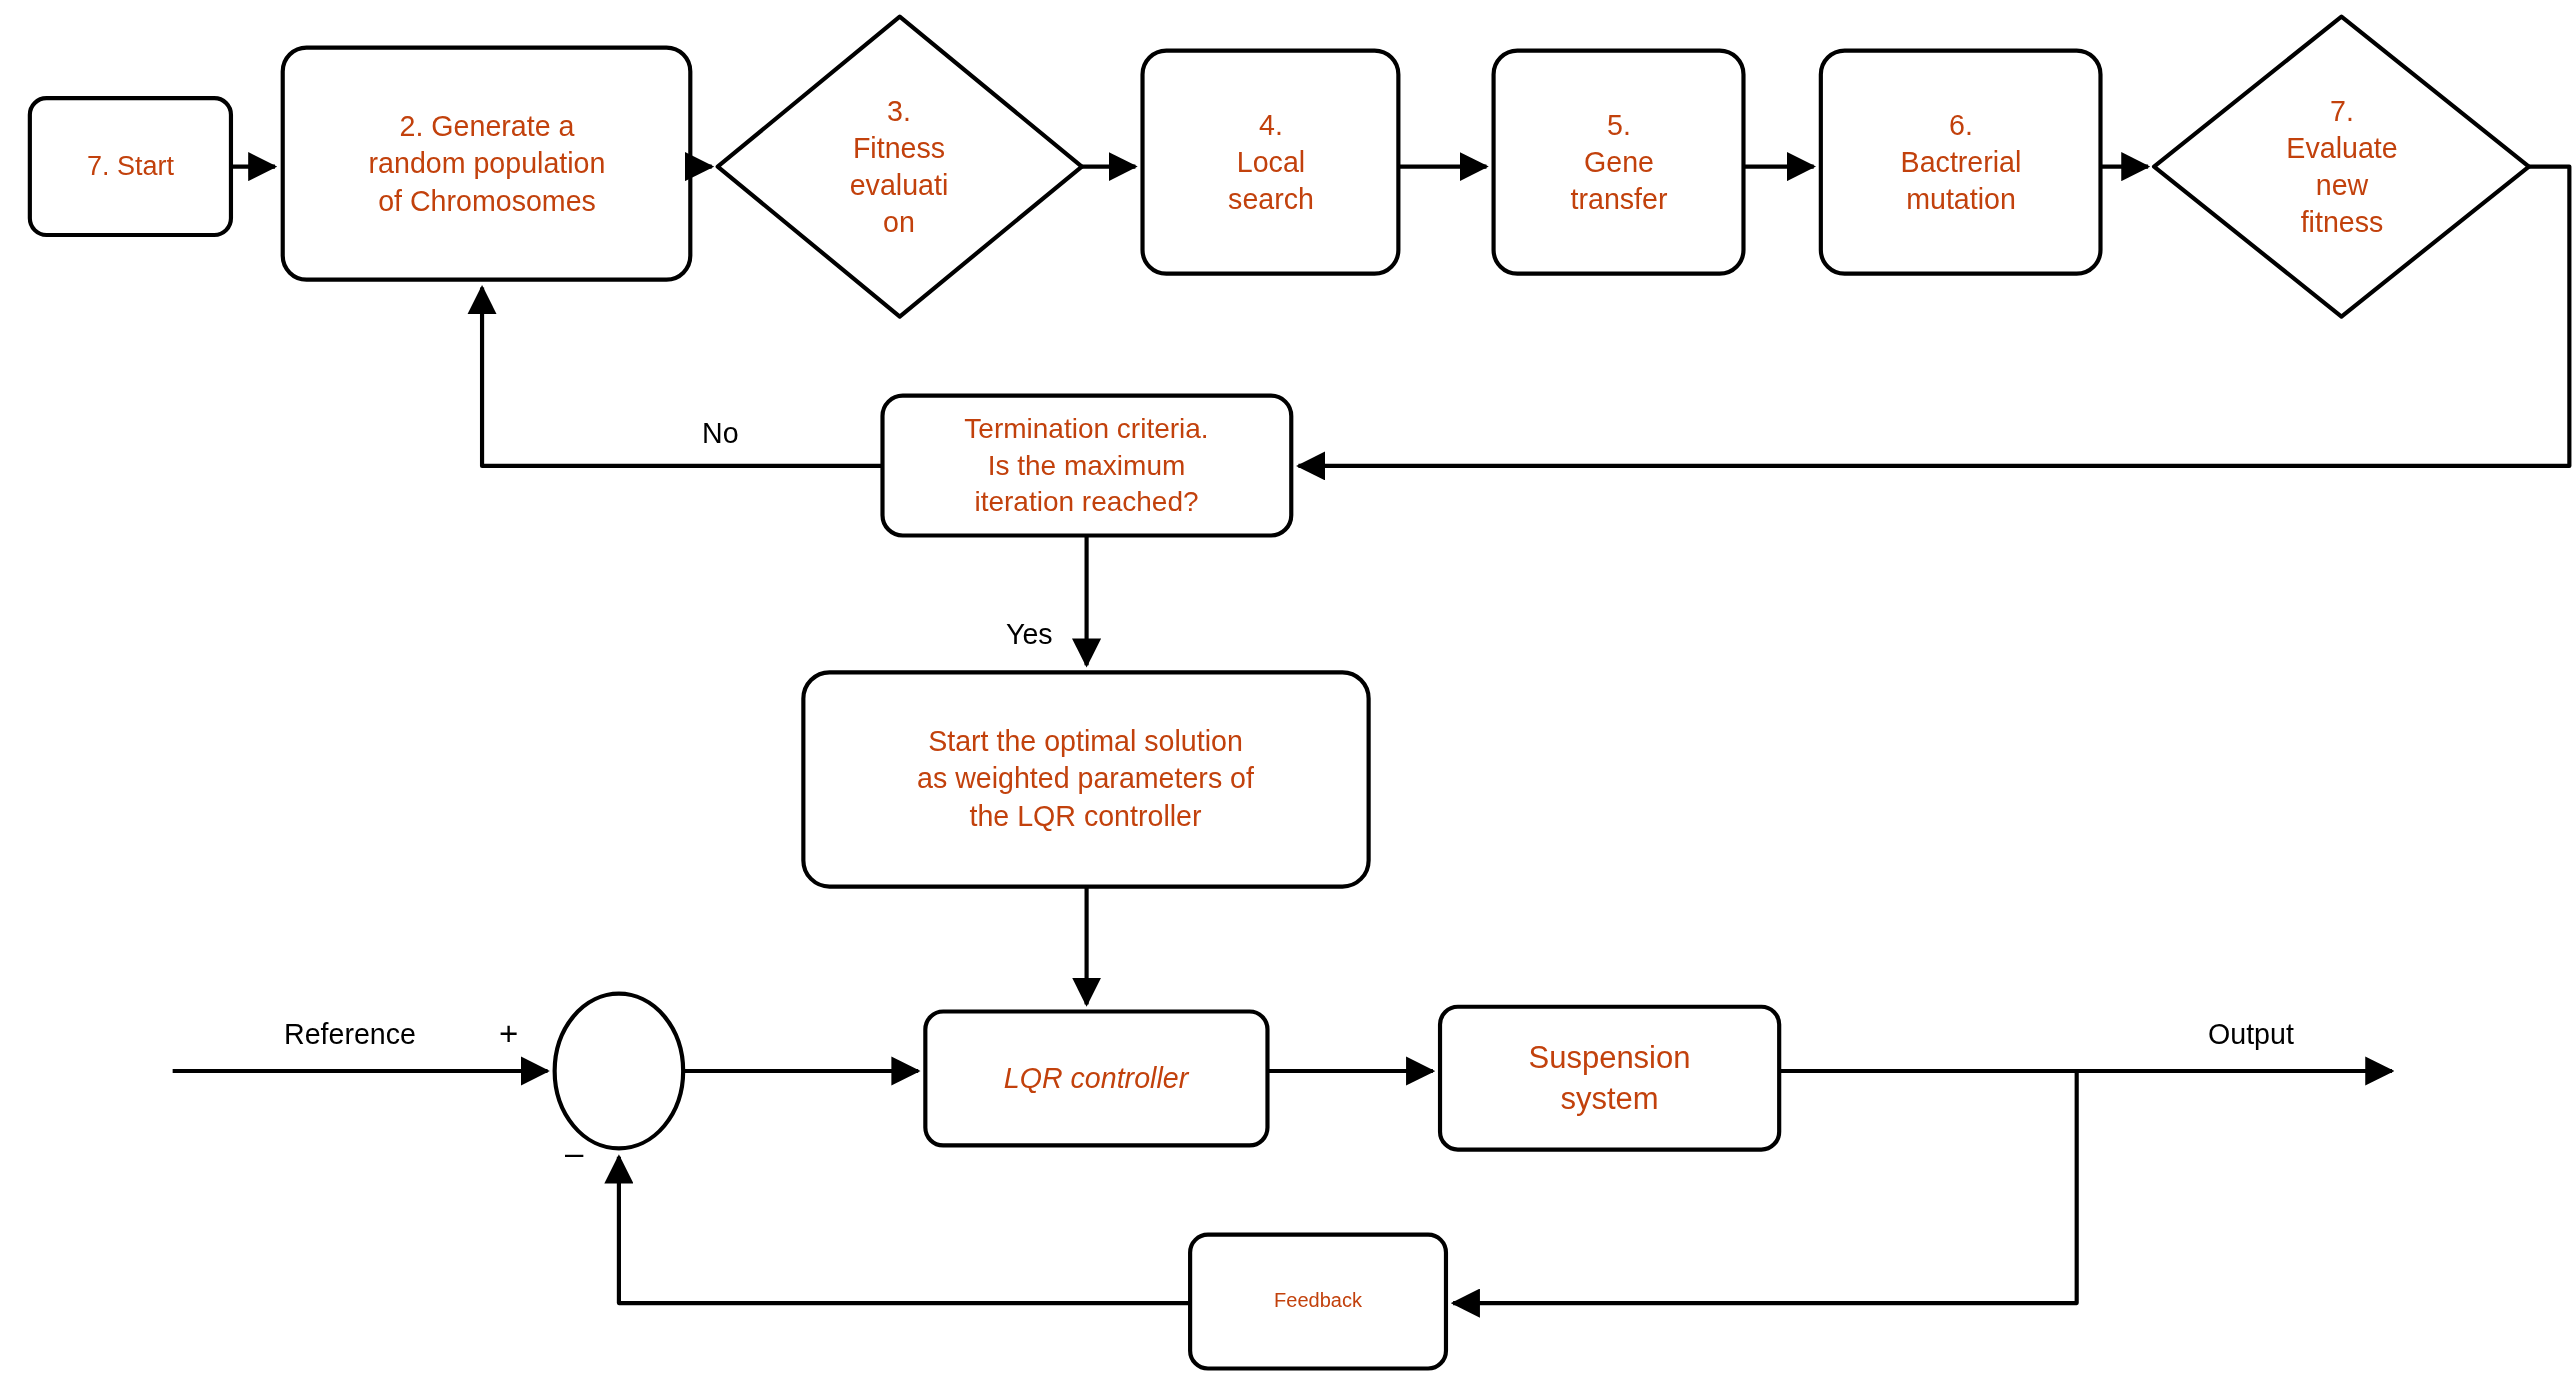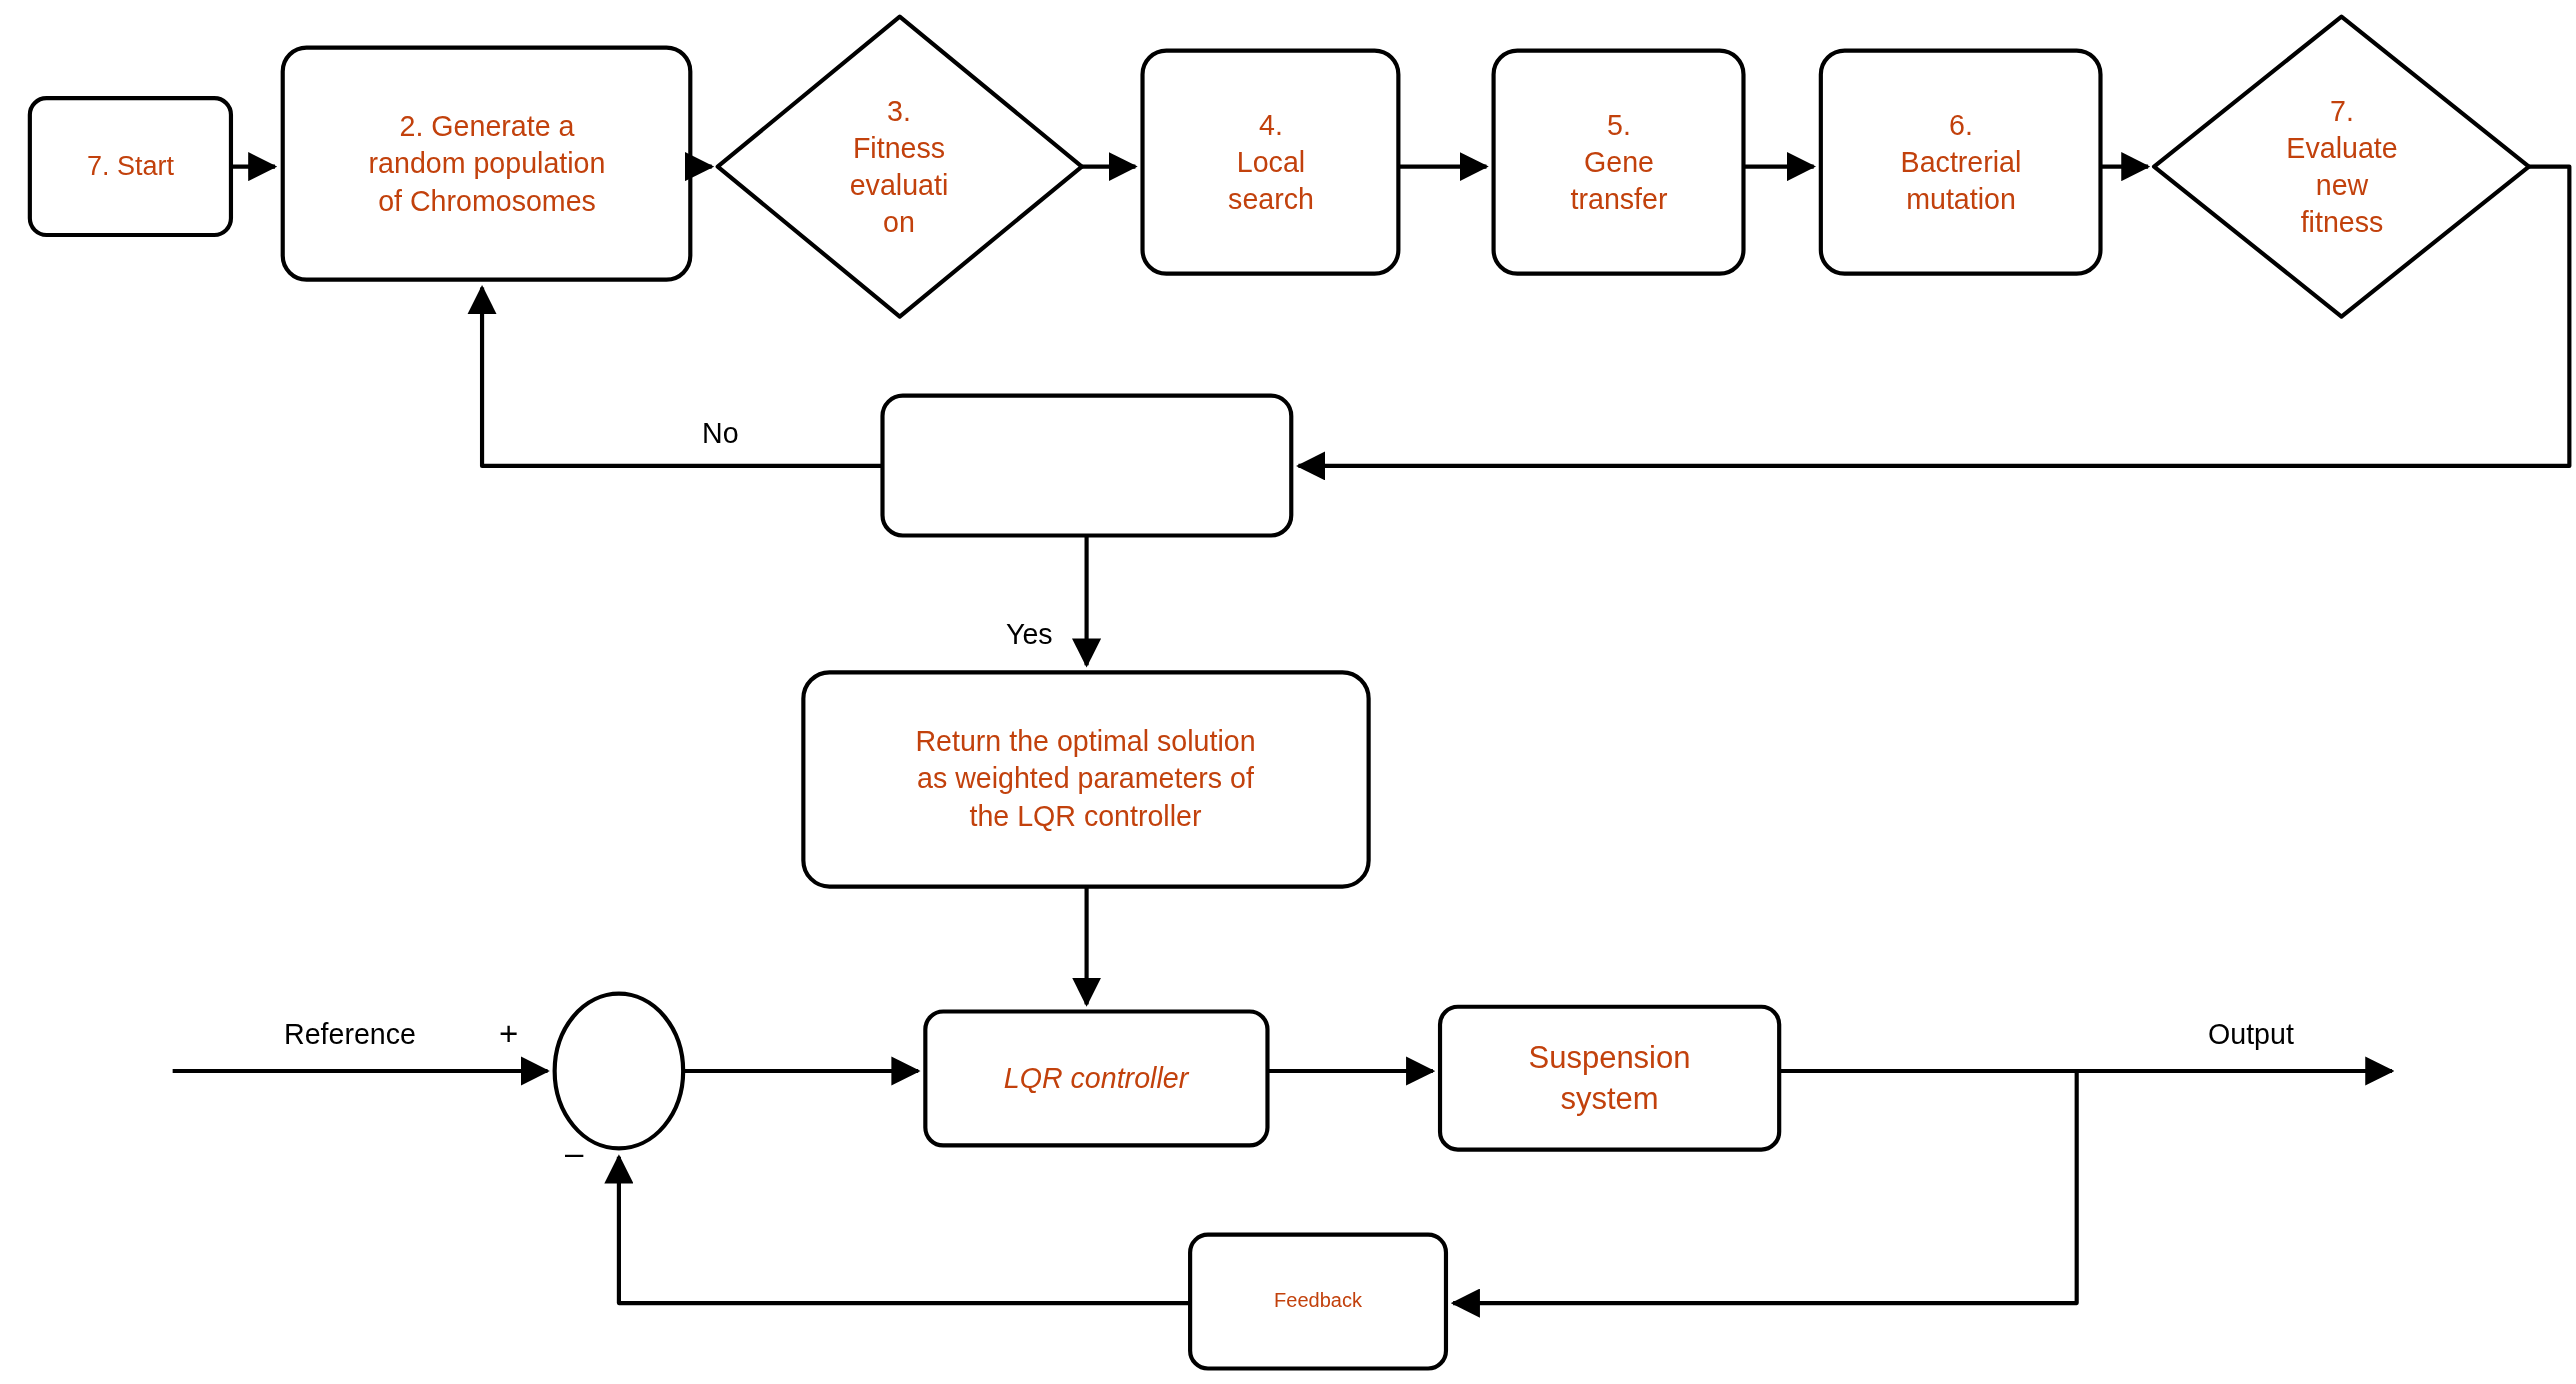--- a/index.html
+++ b/index.html
@@ -123,22 +123,25 @@
 
   <div class="node-text" style="left:1821px; top:51px; width:280px; height:223px; font-size:28.6px;">6.
 Bactrerial
 mutation</div>
 
   <div class="node-text" style="left:2226px; top:18px; width:232px; height:298px; font-size:28.6px;">7.
 Evaluate
 new
 fitness</div>
 
+  <div class="node-text" style="left:882px; top:396px; width:409px; height:140px; font-size:28px;">Termination  criteria.
+Is the maximum
+iteration reached?</div>
 
-  <div class="node-text" style="left:803px; top:672px; width:565px; height:214px; font-size:28.6px;">Return the optimal solution
+  <div class="node-text" style="left:803px; top:672px; width:565px; height:214px; font-size:28.6px;">Start the optimal solution
 as weighted parameters of
 the LQR controller</div>
 
   <div class="node-text" style="left:925px; top:1012px; width:342px; height:134px; font-size:28.6px;font-style:italic;">LQR controller</div>
 
   <div class="node-text" style="left:1440px; top:1007px; width:339px; height:143px; font-size:31px;">Suspension
 system</div>
 
   <div class="node-text" style="left:1190px; top:1233px; width:256px; height:134px; font-size:20px;">Feedback</div>
 

